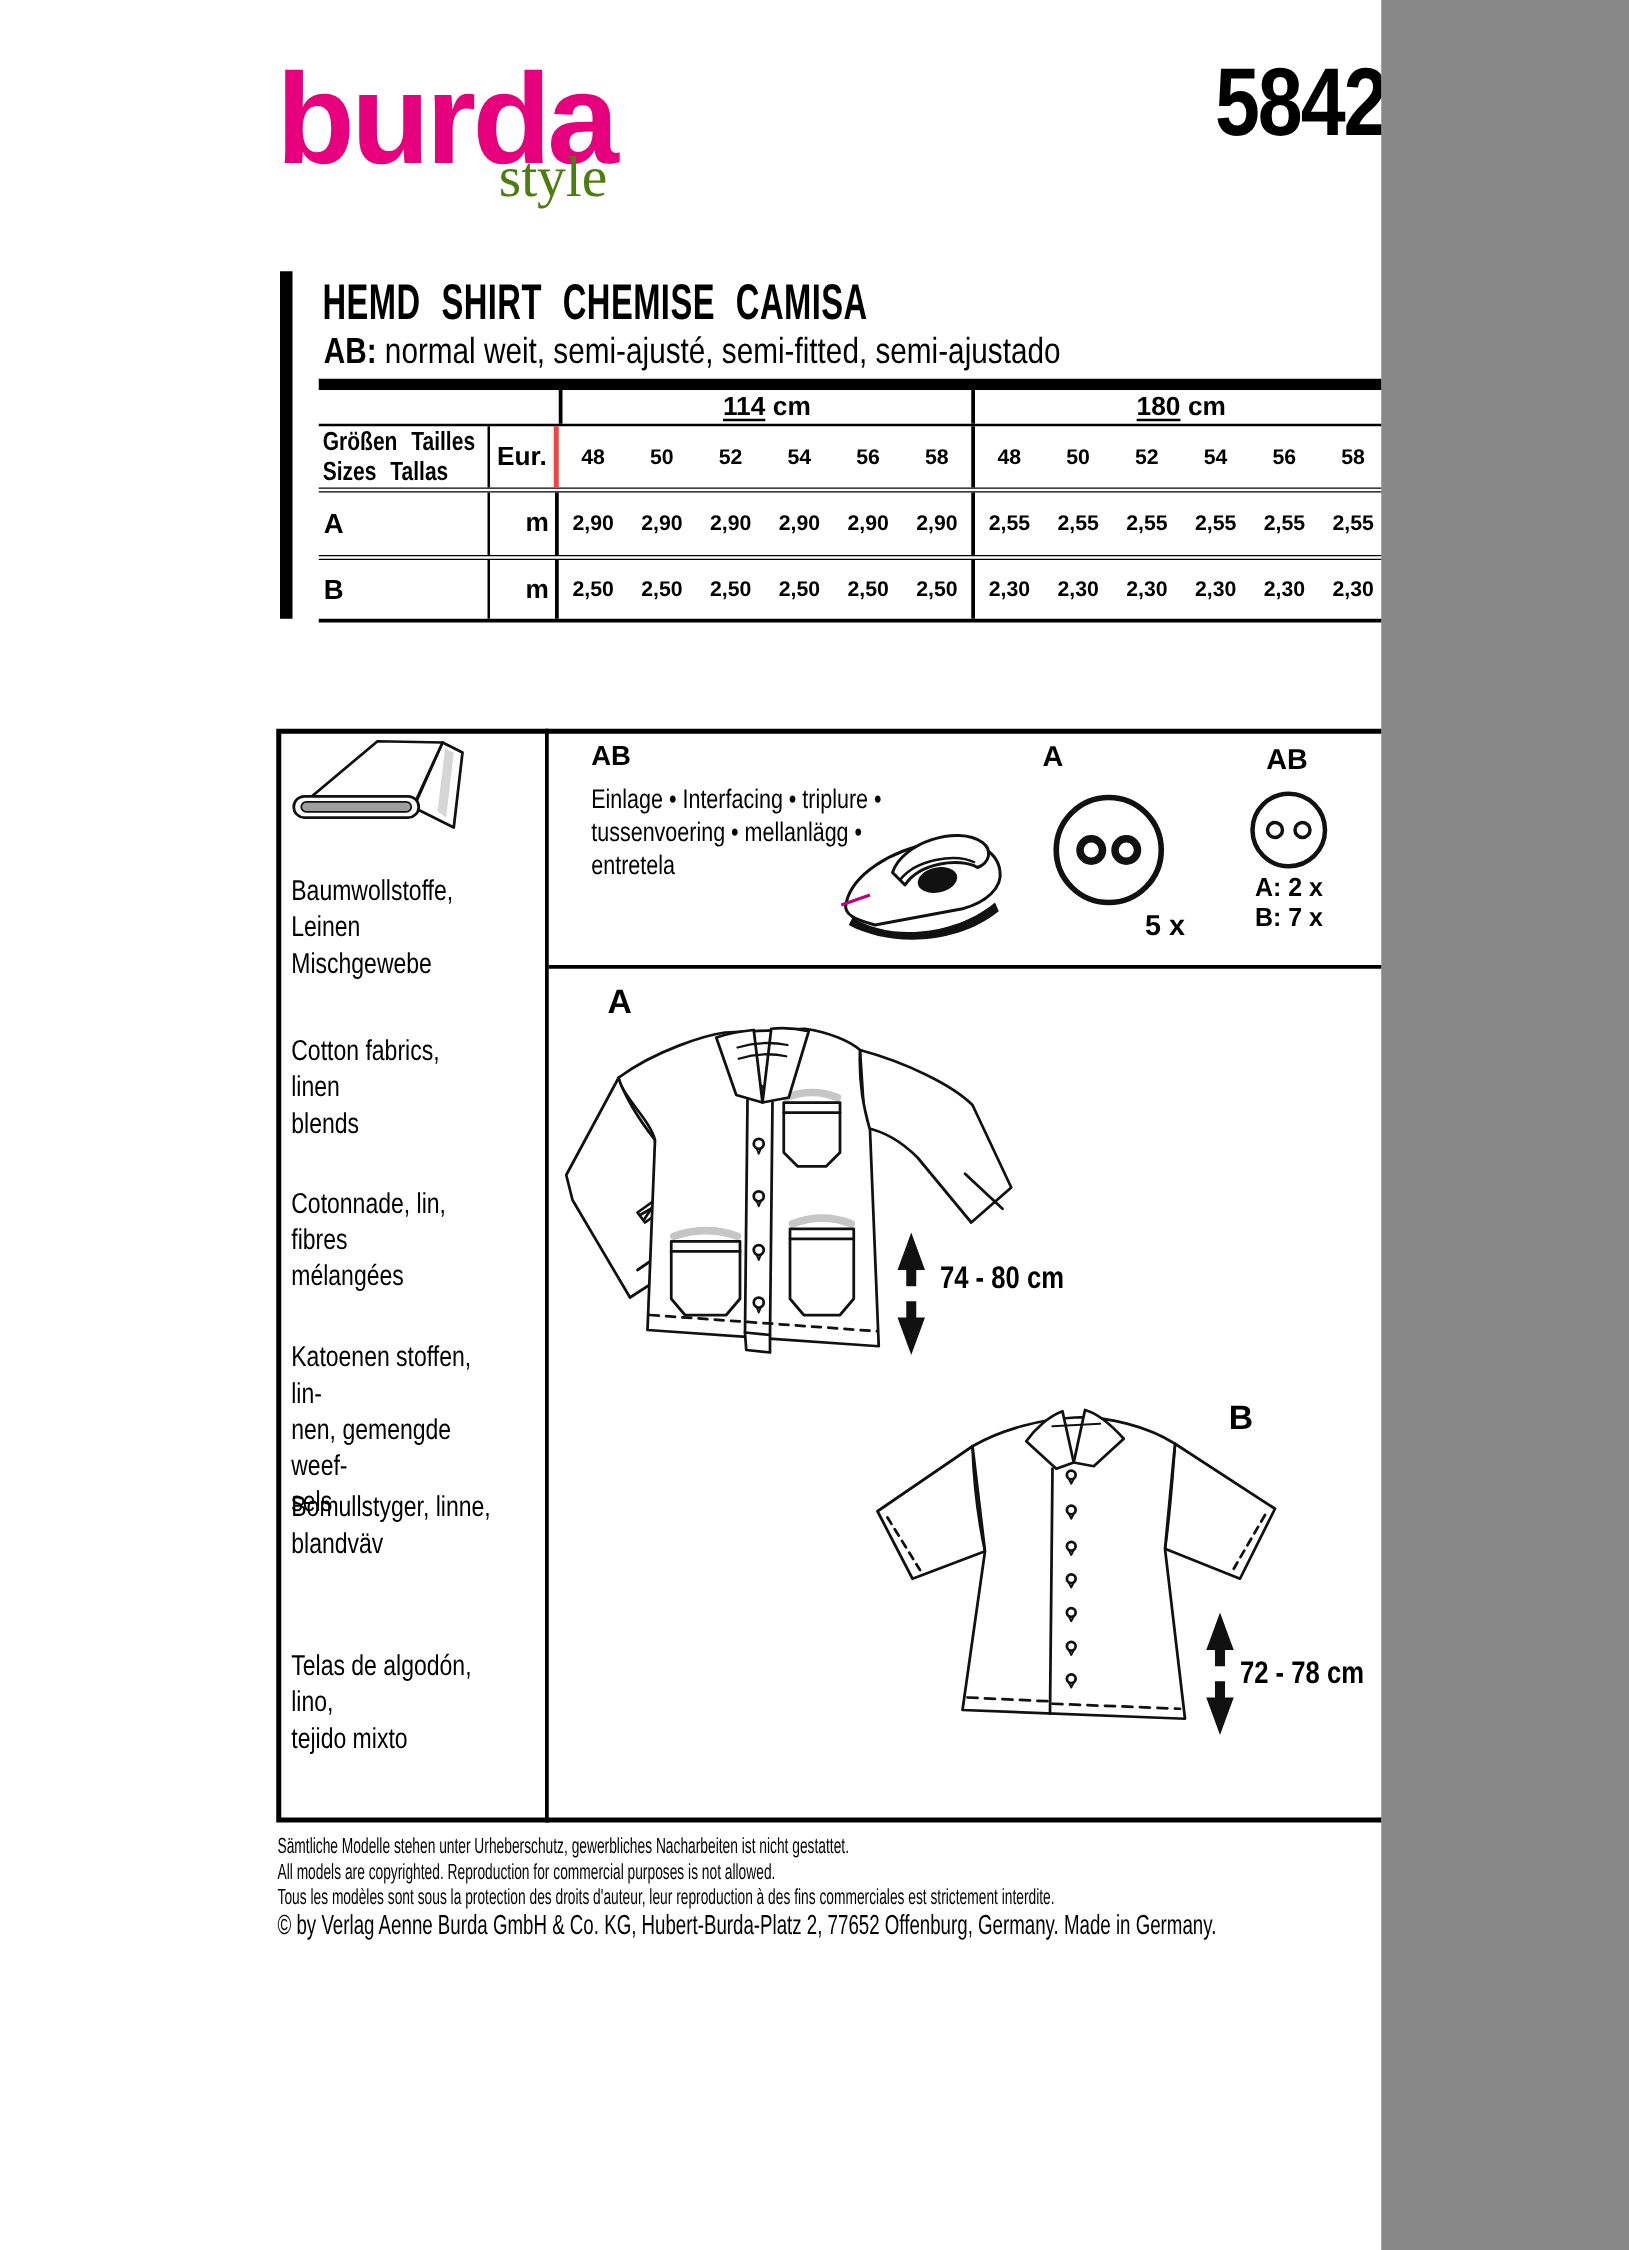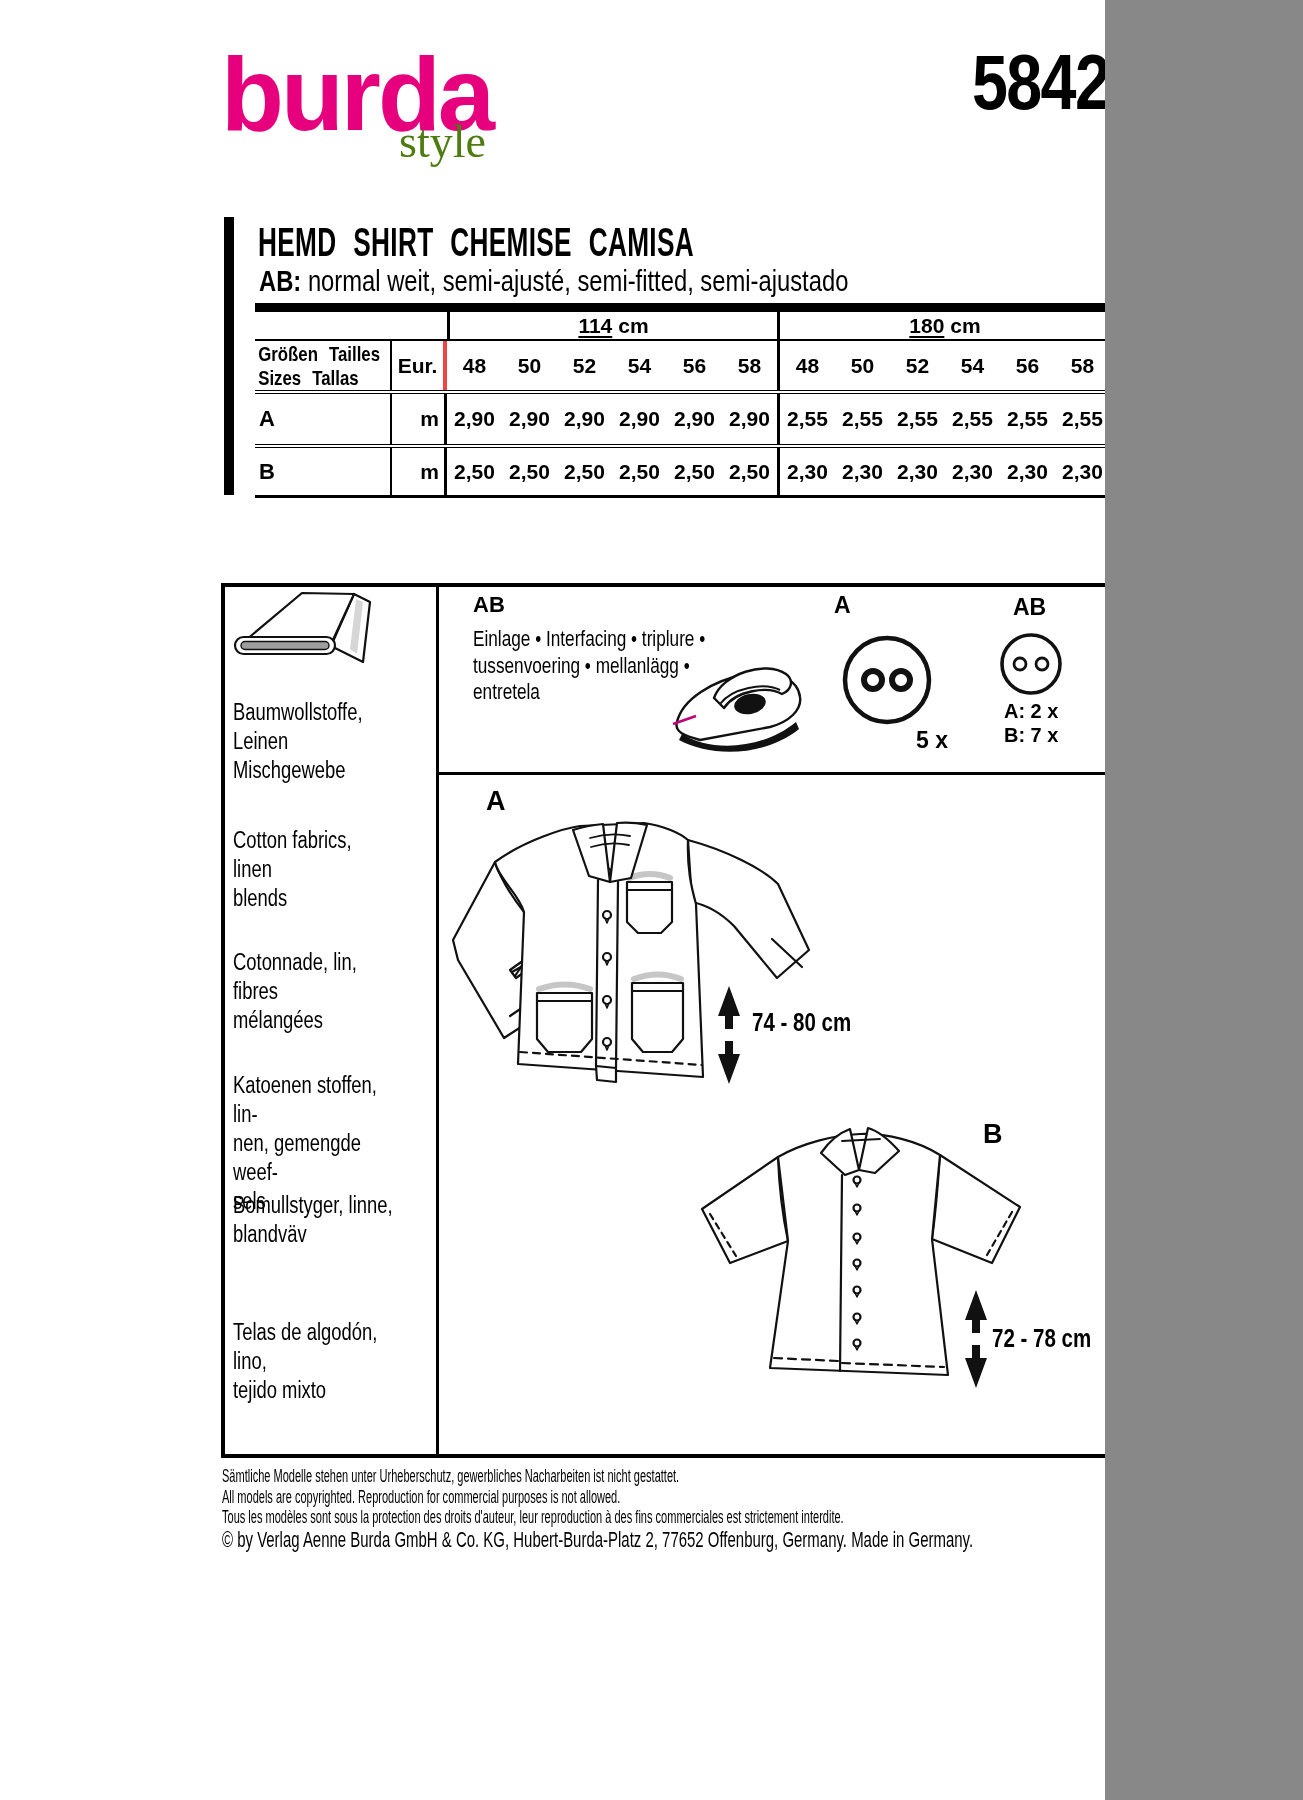--- a/index.html
+++ b/index.html
@@ -38,21 +38,21 @@
   .c-w1 { border-left:3px solid #000; }
   .c-w .num { text-decoration:underline; text-underline-offset:3px; text-decoration-thickness:2px; }
   .c-w .unit { margin-left:6px; }
   .c-gro { flex-direction:column; align-items:flex-start; justify-content:center;
            line-height:24px; transform:scaleX(.8); transform-origin:0 0; white-space:nowrap;
            word-spacing:8px; padding-left:4px; }
   .c-eur { justify-content:center; border-left:2px solid #000; border-right:4px solid #ef4444; }
   .c-unit { justify-content:flex-end; padding-right:5px; border-left:2px solid #000; border-right:3px solid #000; }
   .c-label { padding-left:4px; font-size:22px; }
   .vals { display:grid; grid-template-columns:repeat(6,1fr); align-items:center; text-align:center;
-          border-right:3px solid #000; font-weight:700; font-size:21px; }
+          border-right:3px solid #000; font-weight:700; font-size:17px; }
 
   
   .panel { left:221px; top:583px; width:892px; height:875px; border:4px solid #000; }
   .panel-vline { left:436px; top:583px; width:3px; height:875px; background:#000; }
   .panel-hline { left:439px; top:772px; width:674px; height:3px; background:#000; }
 
   .fabric-text { left:233px; width:200px; font-size:23px; line-height:29px; white-space:pre-line;
                  transform:scaleX(.8); transform-origin:0 0; }
   .if-label { left:473px; top:592px; font-size:22px; font-weight:700; }
   .if-text  { left:473px; top:626px; font-size:21.5px; line-height:26.5px; white-space:pre-line;

